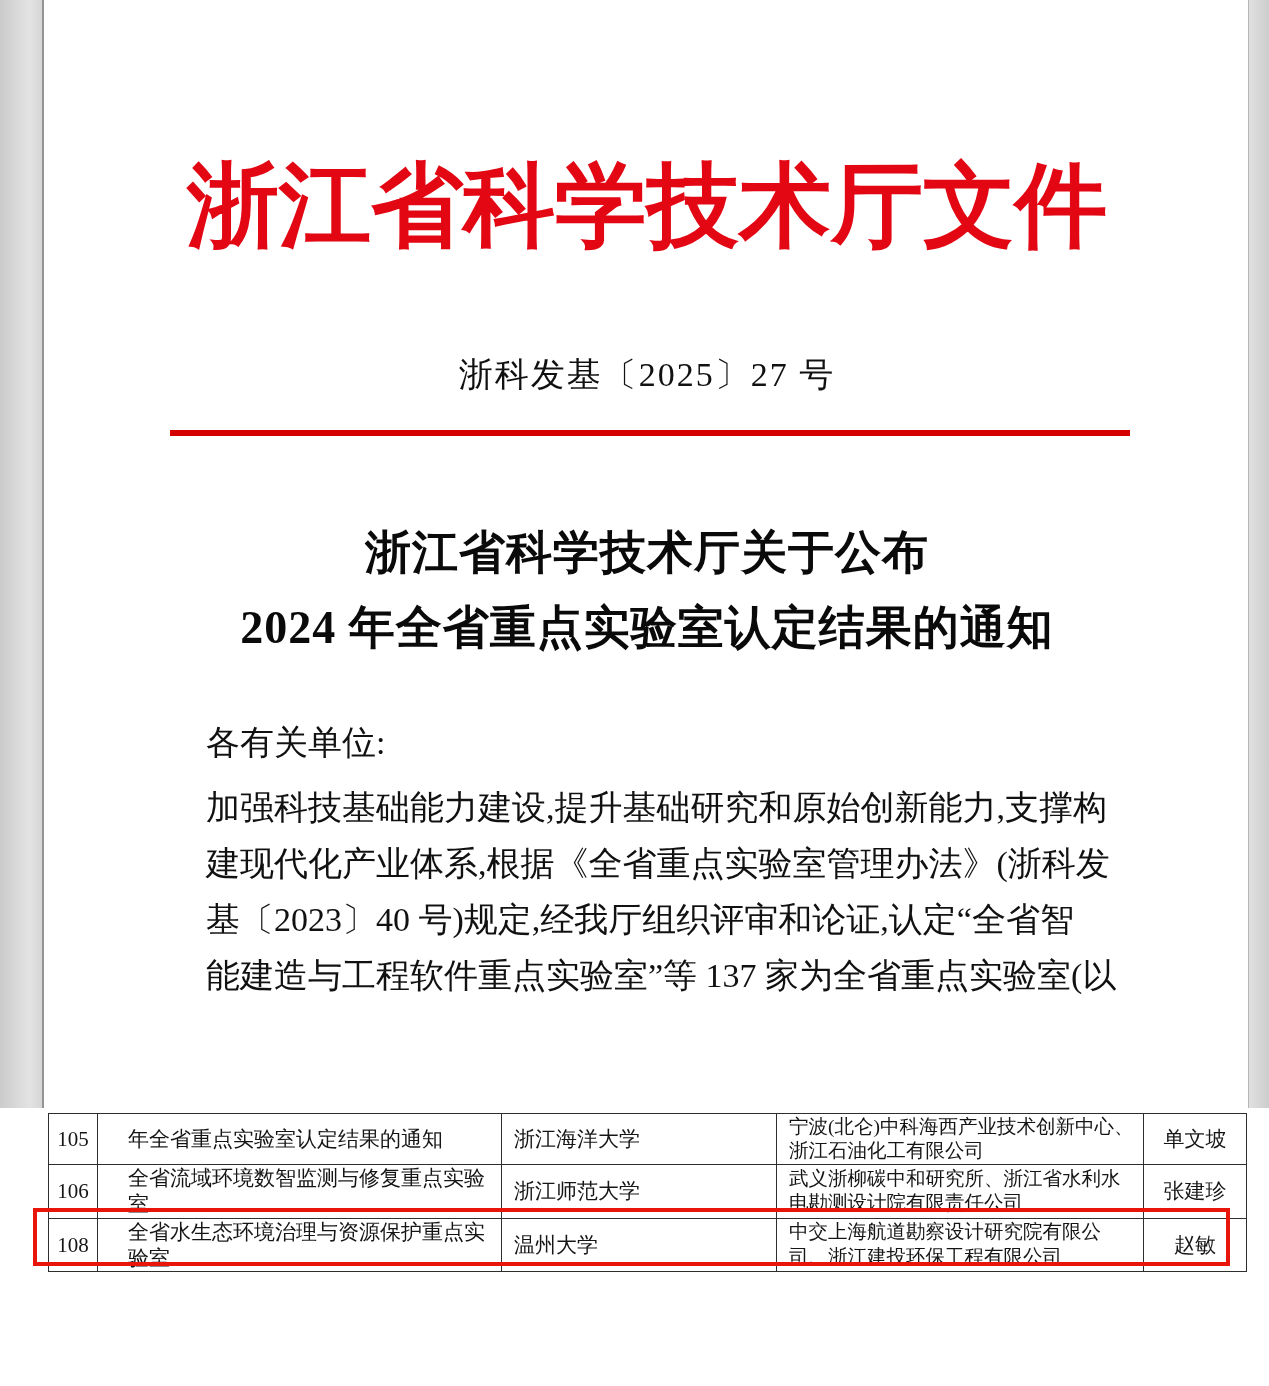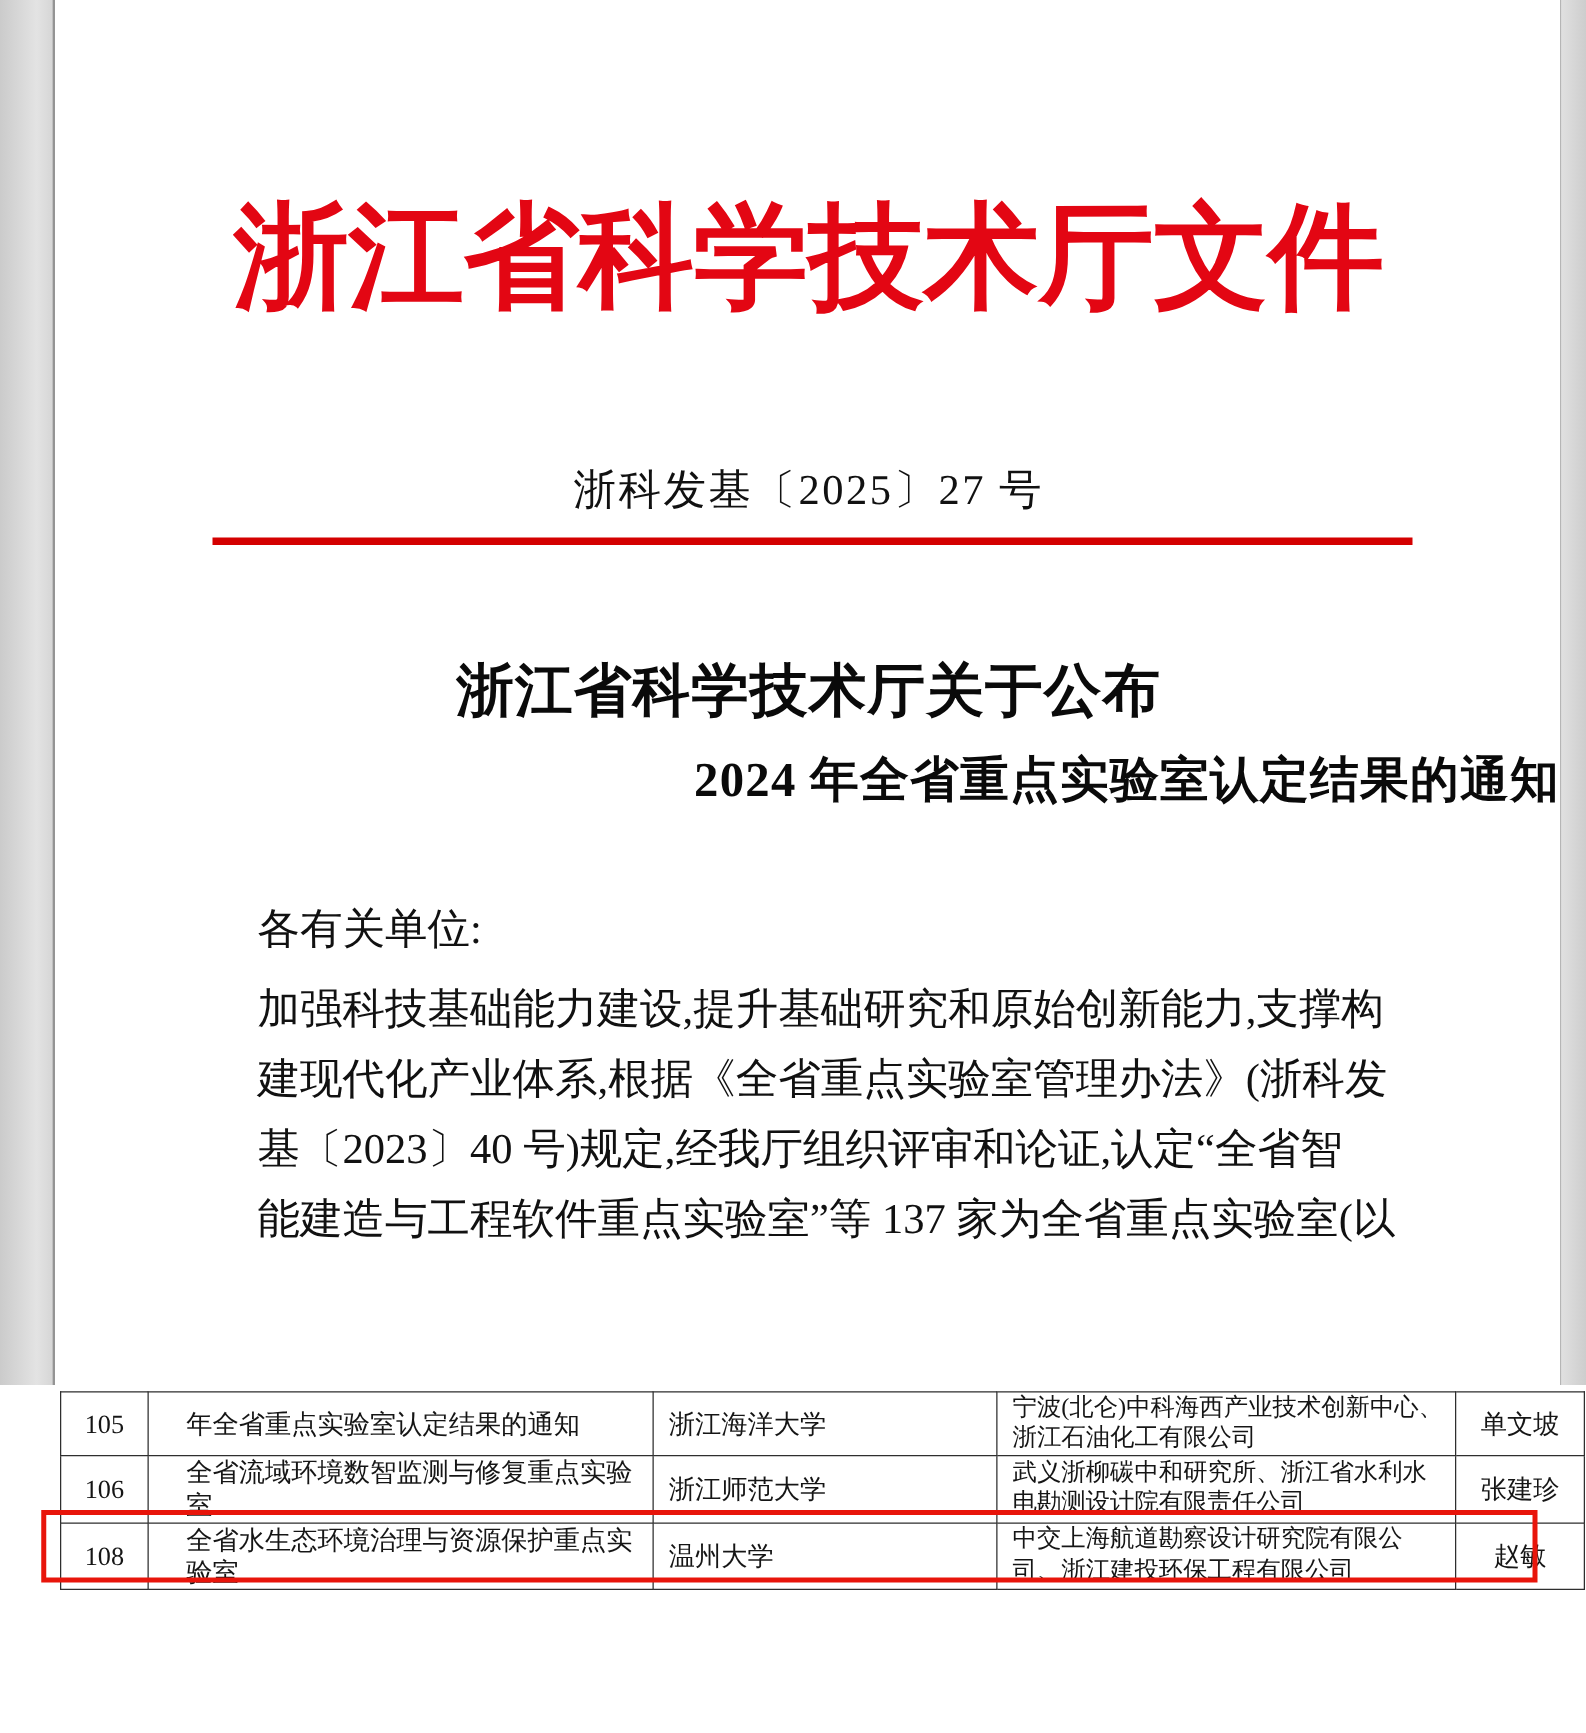--- a/index.html
+++ b/index.html
@@ -36,36 +36,35 @@
     font-size: 92px; font-weight: bold;
     color: #e30613;
     letter-spacing: 0px;
     white-space: nowrap;
   }
   .doc-number {
     position: absolute; top: 352px; left: 0; width: 100%;
     text-align: center;
     font-size: 34px; color: #111111;
     letter-spacing: 2px;
-    margin-top: 17px;
   }
   .red-rule {
     position: absolute; top: 430px; left: 124px;
     width: 960px; height: 6px;
     background: #d40000;
   }
   
   .notice-title-1 {
     position: absolute; top: 522px; left: 0; width: 100%;
     text-align: center; font-size: 46px; font-weight: bold; color: #0a0a0a;
     letter-spacing: 1px; white-space: nowrap;
   }
   .notice-title-2 {
     position: absolute; top: 597px; left: 0; width: 100%;
-    text-align: right; font-size: 39px; font-weight: bold; color: #0a0a0a;
+    text-align: center; font-size: 46px; font-weight: bold; color: #0a0a0a;
     letter-spacing: 1px; white-space: nowrap;
   }
   
   .salutation {
     position: absolute; top: 720px; left: 160px;
     font-size: 34px; color: #111111;
   }
   .body-text {
     position: absolute; top: 782px; left: 160px; width: 1005px;
     font-size: 34px; color: #111111;
@@ -86,21 +85,21 @@
     table-layout: fixed;
     width: 1166px;
     font-size: 21px; color: #151515;
   }
   table.result-table td {
     border: 1.6px solid #2e2e2e;
     vertical-align: middle;
     line-height: 1.25;
     overflow: hidden;
   }
-  td.col-no      { width: 70px;  text-align: center; }
+  td.col-no      { width: 49px;  text-align: center; }
   td.col-lab     { width: 404px; padding-left: 30px; }
   td.col-org     { width: 275px; padding-left: 12px; }
   td.col-partners{ width: 367px; padding-left: 12px; padding-right: 8px; font-size: 19.5px; }
   td.col-director{ width: 103px; text-align: center; }
   tr:nth-child(1) { height: 51px; }
   tr:nth-child(2) { height: 48px; }
   tr:nth-child(3) { height: 50px; }
   tr:nth-child(4) { height: 50px; }
   .highlight-box {
     position: absolute; left: 33px; top: 1208px;

